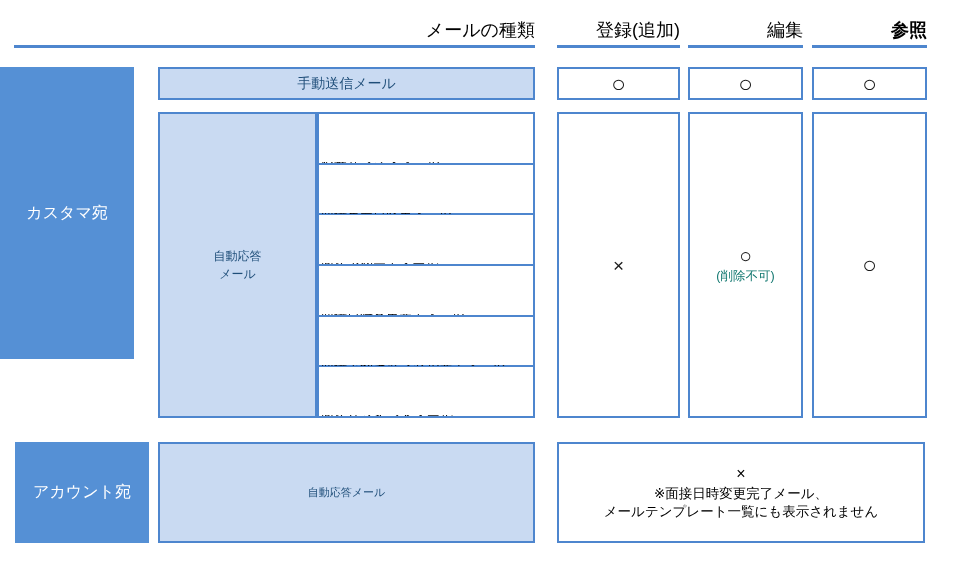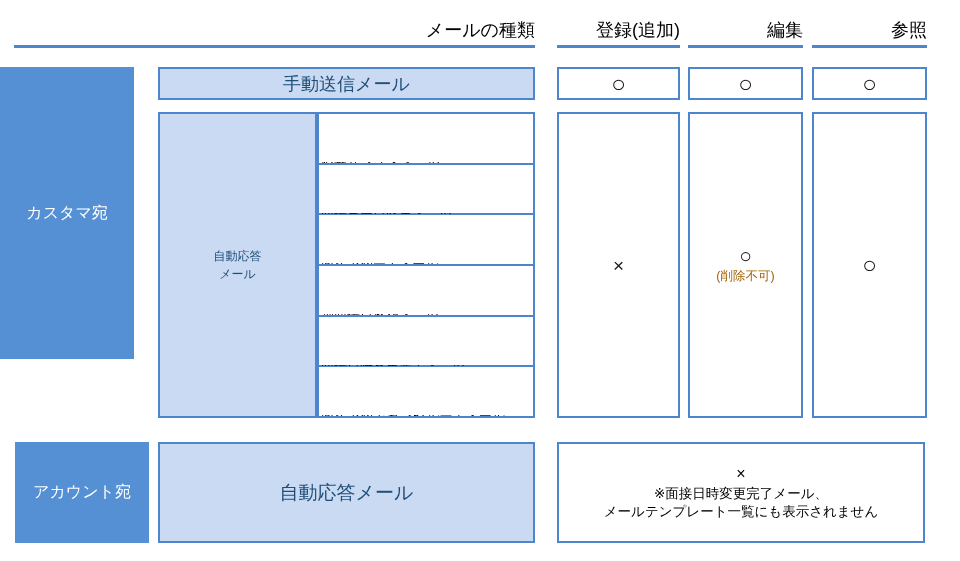--- a/index.html
+++ b/index.html
@@ -28,43 +28,43 @@
     display:flex;flex-direction:column;
   }
   .cell{
     flex:1;display:flex;align-items:center;border-bottom:2px solid var(--border);
     padding-left:2px;font-size:13px;color:var(--text);white-space:nowrap;overflow:hidden;margin-top:48px;
   }
   .cell:last-child{border-bottom:none;}
   .circle{font-size:24px;line-height:1;color:#1a1a1a;}
   .circle-small{font-size:21px;line-height:1;color:#1a1a1a;}
   .cross{font-size:19px;line-height:1;color:#1a1a1a;}
-  .sub-note{font-size:12.5px;margin-top:2px;color:#a16207;}
+  .sub-note{font-size:12.5px;margin-top:2px;color:#0f766e;}
   .twoline{font-size:12px;line-height:1.5;color:var(--dark-text);}
   .note-mark{font-size:16px;line-height:1.35;}
   .note-line{font-size:13.5px;line-height:1.35;}
 </style>
 </head>
 <body>
 
 <div class="canvas">
 
   <div class="colhdr" style="left:14px;width:521px;">メールの種類</div>
   <div class="colhdr" style="left:557px;width:123px;">登録(追加)</div>
   <div class="colhdr" style="left:688px;width:115px;">編集</div>
-  <div class="colhdr" style="left:812px;width:115px;">参照</div>
+  <div class="colhdr" style="left:812px;width:115px;font-weight:bold;">参照</div>
 
   <div class="hline" style="left:14px;width:521px;"></div>
   <div class="hline" style="left:557px;width:123px;"></div>
   <div class="hline" style="left:688px;width:115px;"></div>
   <div class="hline" style="left:812px;width:115px;"></div>
 
   <div class="box blue-box" style="left:0;top:67px;width:134px;height:292px;">カスタマ宛</div>
 
-  <div class="box light-box" style="left:158px;top:67px;width:377px;height:33px;font-size:18px;">手動送信メール</div>
+  <div class="box light-box" style="left:158px;top:67px;width:377px;height:33px;font-size:14px;">手動送信メール</div>
   <div class="box white-box" style="left:557px;top:67px;width:123px;height:33px;">
     <span class="circle">○</span>
   </div>
   <div class="box white-box" style="left:688px;top:67px;width:115px;height:33px;">
     <span class="circle">○</span>
   </div>
   <div class="box white-box" style="left:812px;top:67px;width:115px;height:33px;">
     <span class="circle">○</span>
   </div>
 
@@ -72,37 +72,37 @@
     <div class="twoline">
       <div>自動応答</div>
       <div>メール</div>
     </div>
   </div>
 
   <div class="cells" style="left:317px;top:112px;width:218px;height:306px;">
     <div class="cell">応募サンクスメール</div>
     <div class="cell">面接希望日収集メール</div>
     <div class="cell">面接予約完了メール</div>
-    <div class="cell">別面接日依頼メール</div>
     <div class="cell">面接日時変更完了メール</div>
     <div class="cell">面接予約キャンセル完了メール</div>
+    <div class="cell">面接リマインドメール</div>
   </div>
 
   <div class="box white-box" style="left:557px;top:112px;width:123px;height:306px;">
     <span class="cross">×</span>
   </div>
   <div class="box white-box" style="left:688px;top:112px;width:115px;height:306px;">
     <span class="circle-small">○</span>
     <span class="sub-note">(削除不可)</span>
   </div>
   <div class="box white-box" style="left:812px;top:112px;width:115px;height:306px;">
     <span class="circle">○</span>
   </div>
 
   <div class="box blue-box" style="left:15px;top:442px;width:134px;height:101px;">アカウント宛</div>
-  <div class="box light-box" style="left:158px;top:442px;width:377px;height:101px;font-size:19px;">自動応答メール</div>
+  <div class="box light-box" style="left:158px;top:442px;width:377px;height:101px;font-size:11px;">自動応答メール</div>
   <div class="box white-box" style="left:557px;top:442px;width:368px;height:101px;">
     <div class="note-mark">×</div>
     <div class="note-line">※面接日時変更完了メール、</div>
     <div class="note-line">メールテンプレート一覧にも表示されません</div>
   </div>
 
 </div>
 
 </body></html>

